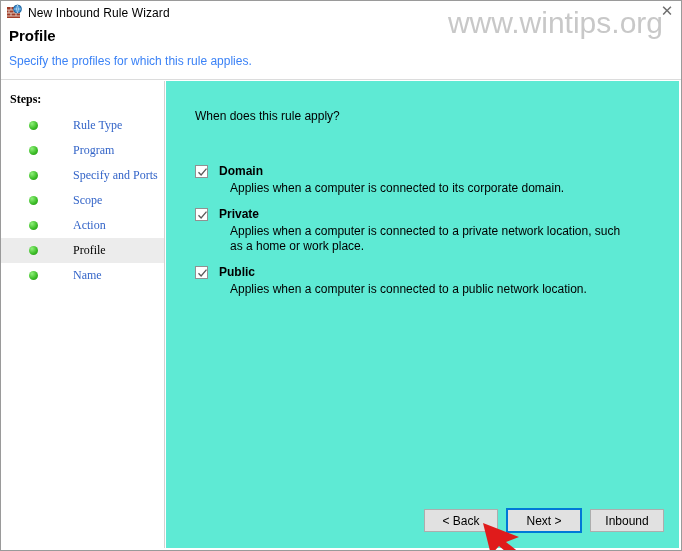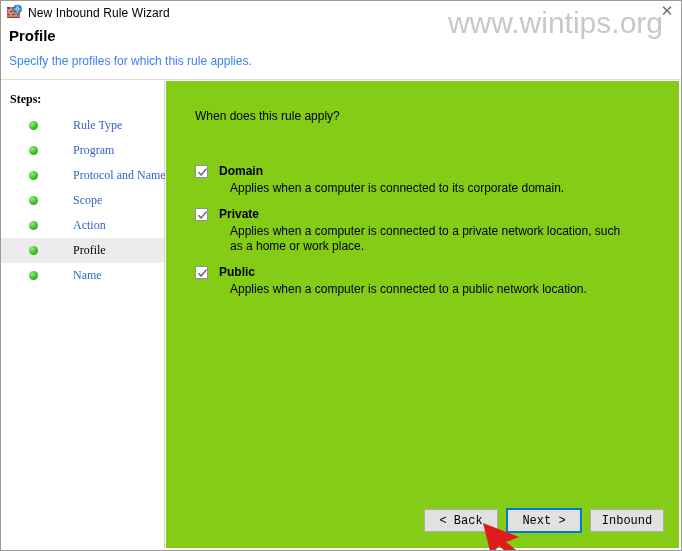--- a/index.html
+++ b/index.html
@@ -158,21 +158,21 @@
   .step-row.current .step-label {
     color: #000000;
   }
 
   #content {
     position: absolute;
     left: 165px;
     top: 80px;
     right: 2px;
     bottom: 2px;
-    background: #84cc16;
+    background: #5eead4;
     box-sizing: border-box;
   }
 
   #question {
     position: absolute;
     left: 29px;
     top: 28px;
     font-size: 12px;
     color: #000000;
   }
@@ -234,21 +234,21 @@
     height: 23px;
     background: #e1e1e1;
     border: 1px solid #adadad;
     box-sizing: border-box;
     font-size: 12px;
     color: #000000;
     display: flex;
     align-items: center;
     justify-content: center;
     cursor: pointer;
-    font-family: Liberation Mono, monospace;
+    font-family: Liberation Sans, sans-serif;
   }
   #btn-back  { left: 258px; top: 15px; }
   #btn-next  { left: 341px; top: 15px; border: 1px solid #0078d7; outline: 1px solid #0078d7; }
   #btn-cancel{ left: 424px; top: 15px; }
 
   
   #red-arrow {
     position: absolute;
     left: 478px;
     top: 516px;
@@ -303,21 +303,21 @@
         <span class="step-label">Rule Type</span>
       </div>
 
       <div class="step-row">
         <span class="step-bullet"></span>
         <span class="step-label">Program</span>
       </div>
 
       <div class="step-row">
         <span class="step-bullet"></span>
-        <span class="step-label">Protocol and Name</span>
+        <span class="step-label">Specify and Ports</span>
       </div>
 
       <div class="step-row">
         <span class="step-bullet"></span>
         <span class="step-label">Scope</span>
       </div>
 
       <div class="step-row">
         <span class="step-bullet"></span>
         <span class="step-label">Action</span>

